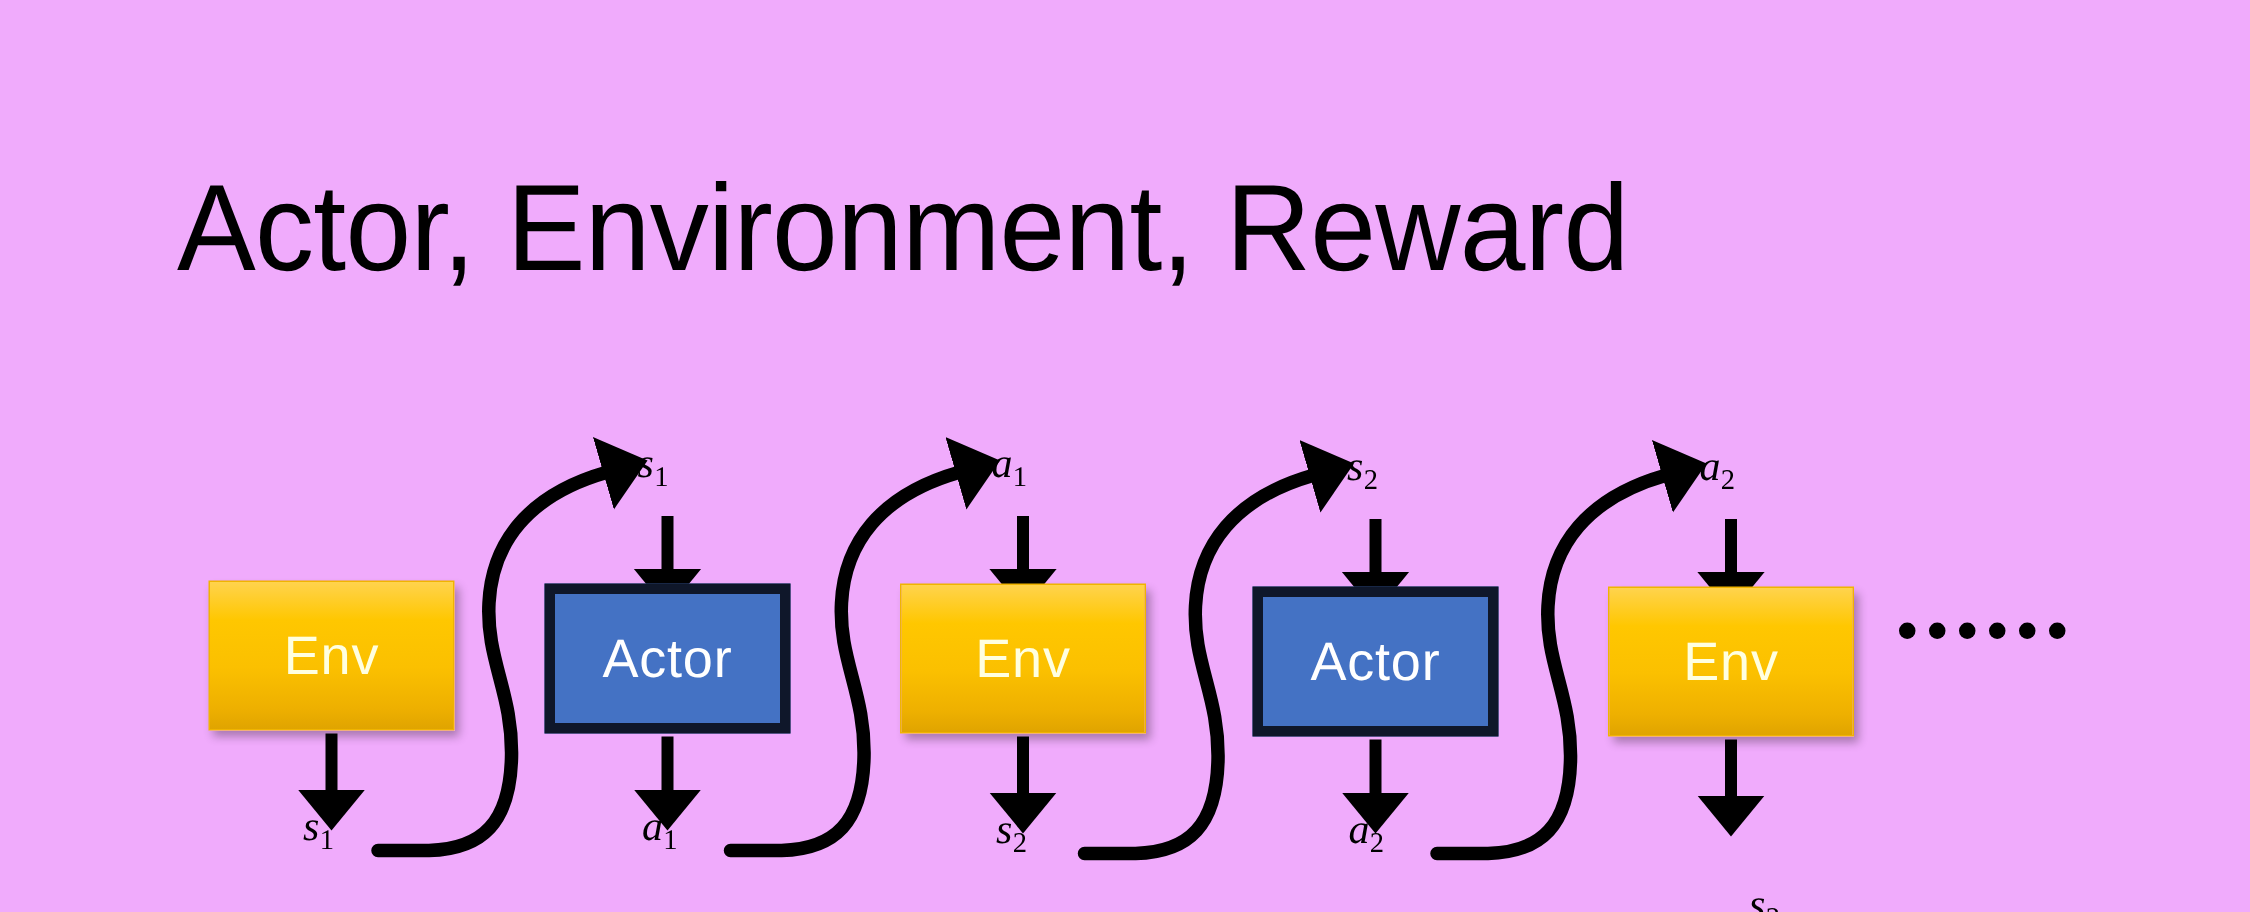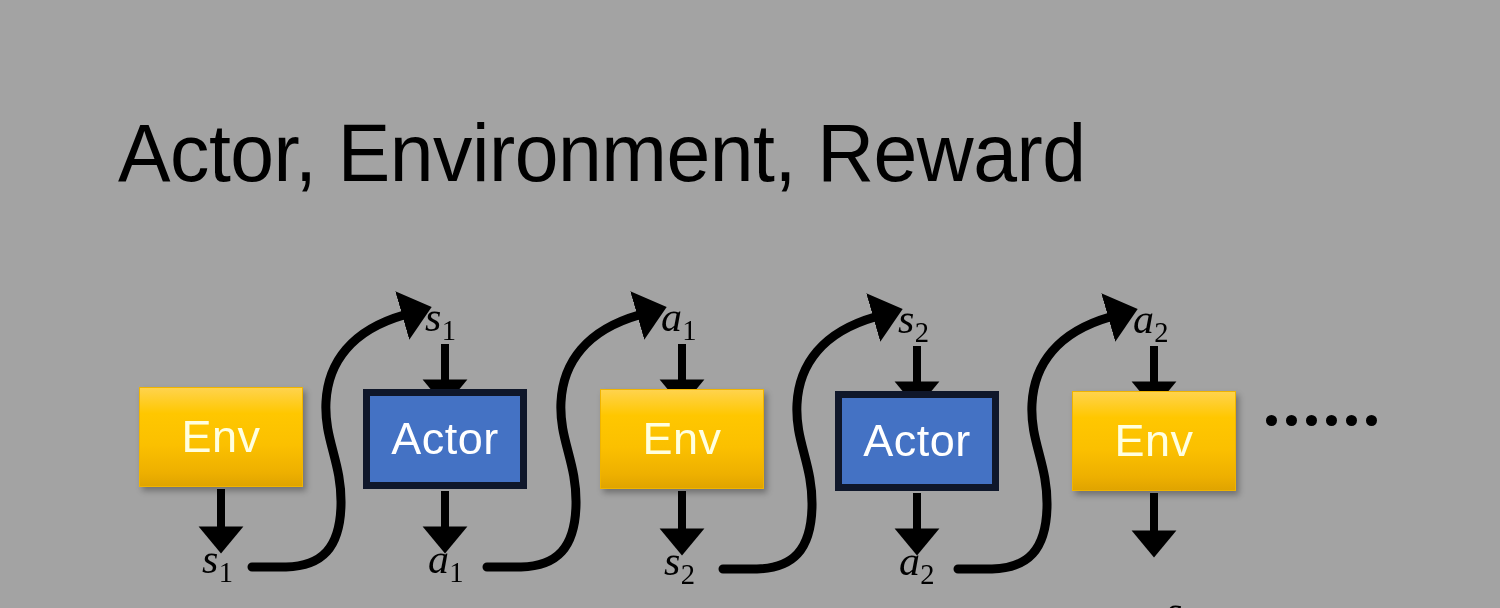--- a/index.html
+++ b/index.html
@@ -4,21 +4,21 @@
 <style>
   html, body {
     margin: 0;
     padding: 0;
     background: #ffffff;
   }
   #slide {
     position: relative;
     width: 1500px;
     height: 608px;
-    background: #a3a3a3;
+    background: #f0abfc;
     overflow: hidden;
     font-family: "Liberation Sans", sans-serif;
   }
 
   
   #slide-title {
     position: absolute;
     left: 118px;
     top: 112px;
     font-family: "Liberation Sans", sans-serif;
@@ -52,21 +52,21 @@
   
   .node-box {
     position: absolute;
     width: 164px;
     height: 100px;
     box-sizing: border-box;
     display: flex;
     align-items: center;
     justify-content: center;
     color: #ffffdd;
-    font-size: 45px;
+    font-size: 36px;
     font-weight: 400;
     font-family: "Liberation Sans", sans-serif;
     letter-spacing: 0.5px;
   }
   .node-box.env {
     background: linear-gradient(to bottom,
                 #ffd34d 0%,
                 #ffc700 26%,
                 #fbc000 58%,
                 #eeb000 86%,
@@ -78,21 +78,21 @@
   .node-box.actor {
     background: #4472c4;
     border: 7px solid #0f172a;
     color: #ffffff;
   }
 
   
   .math-label {
     position: absolute;
     font-family: "Liberation Serif", serif;
-    font-size: 42px;
+    font-size: 28px;
     color: #000000;
     white-space: nowrap;
     line-height: 1;
   }
   .math-label .base {
     font-style: italic;
   }
   .math-label .sub {
     font-style: normal;
     font-size: 0.68em;

